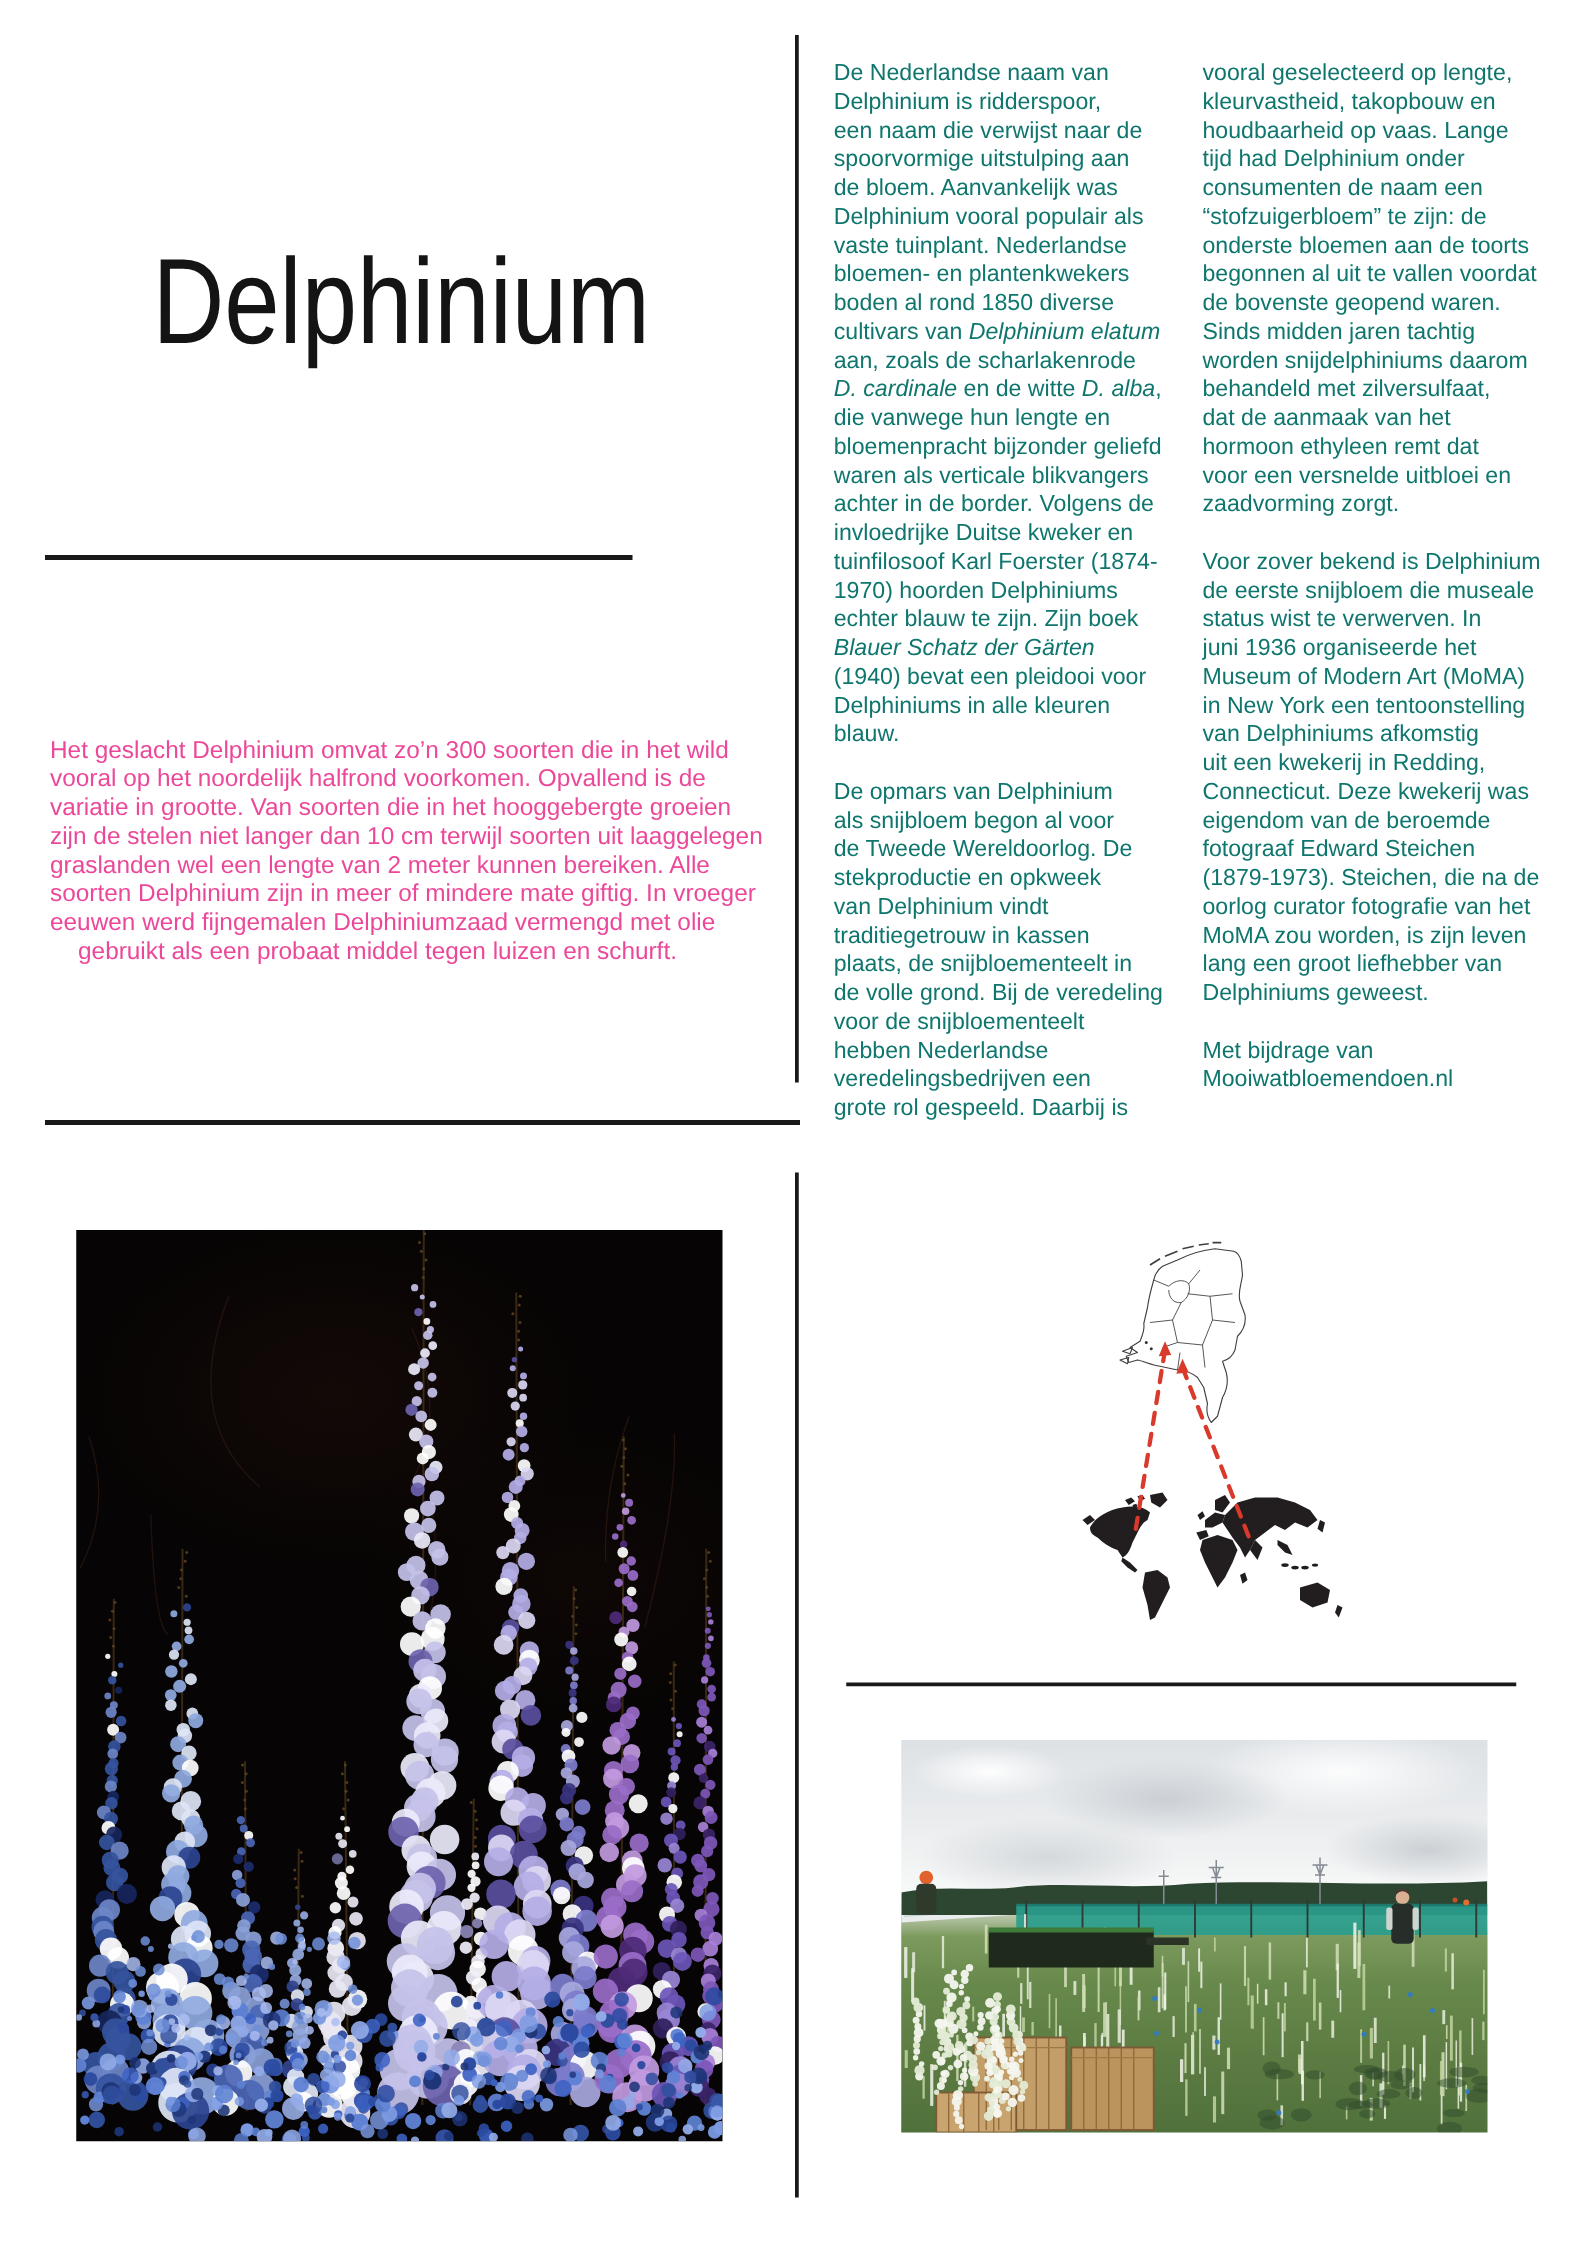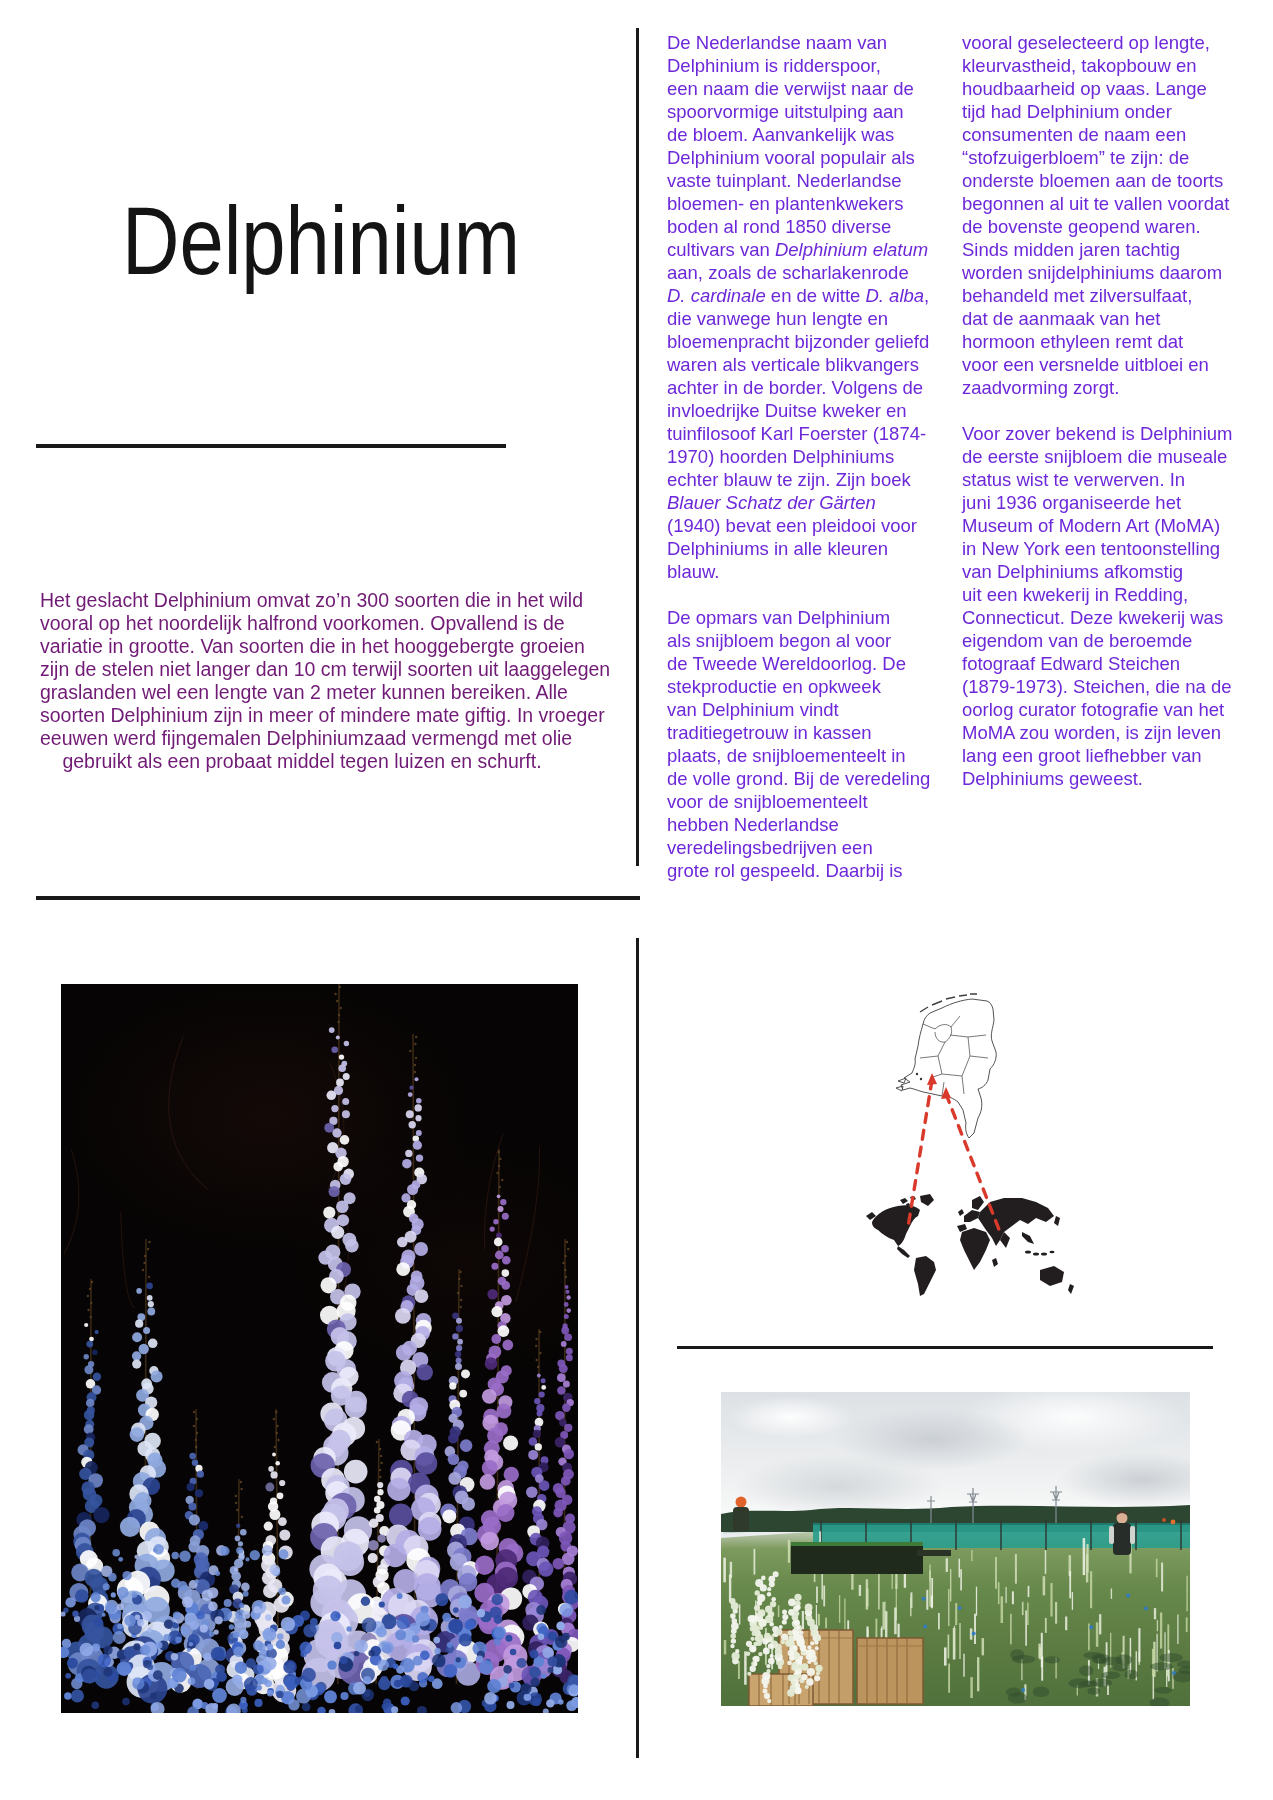--- a/index.html
+++ b/index.html
@@ -14,23 +14,23 @@
   }
   .rule{position:absolute;background:#191919;}
   .rule-title{left:36px;top:444px;width:470px;height:4px;}
   .rule-intro{left:36px;top:896px;width:604px;height:4px;}
   .rule-right{left:677px;top:1346px;width:536px;height:3px;}
   .vline{position:absolute;background:#191919;width:3px;}
   .vline-top{left:636px;top:28px;height:838px;}
   .vline-bottom{left:636px;top:938px;height:820px;}
   .intro{
     position:absolute;left:40px;top:589px;width:524px;
-    font-size:19.5px;line-height:23px;text-align:center;white-space:nowrap;color:#701a75;
+    font-size:19.5px;line-height:23px;text-align:center;white-space:nowrap;color:#ec4899;
   }
-  .col{position:absolute;top:31px;width:278px;font-size:18.5px;line-height:23px;white-space:nowrap;color:#6d28d9;}
+  .col{position:absolute;top:46px;width:278px;font-size:18.5px;line-height:23px;white-space:nowrap;color:#0f766e;}
   .col p{margin:0 0 23px 0;}
   .col-left{left:667px;}
   .col-right{left:962px;}
   em{}
   .photo-night{
     position:absolute;left:61px;top:984px;width:517px;height:729px;overflow:hidden;
     background:
       radial-gradient(300px 200px at 40% 18%, rgba(74,32,22,.20), rgba(0,0,0,0) 70%),
       radial-gradient(260px 180px at 78% 38%, rgba(62,26,18,.14), rgba(0,0,0,0) 70%),
       #060404;
@@ -67,20 +67,21 @@
   <div class="vline vline-bottom"></div>
 
   <div class="col col-left">
     <p>De Nederlandse naam van<br>Delphinium is ridderspoor,<br>een naam die verwijst naar de<br>spoorvormige uitstulping aan<br>de bloem. Aanvankelijk was<br>Delphinium vooral populair als<br>vaste tuinplant. Nederlandse<br>bloemen- en plantenkwekers<br>boden al rond 1850 diverse<br>cultivars van <em>Delphinium elatum</em><br>aan, zoals de scharlakenrode<br><em>D. cardinale</em> en de witte <em>D. alba</em>,<br>die vanwege hun lengte en<br>bloemenpracht bijzonder geliefd<br>waren als verticale blikvangers<br>achter in de border. Volgens de<br>invloedrijke Duitse kweker en<br>tuinfilosoof Karl Foerster (1874-<br>1970) hoorden Delphiniums<br>echter blauw te zijn. Zijn boek<br><em>Blauer Schatz der Gärten</em><br>(1940) bevat een pleidooi voor<br>Delphiniums in alle kleuren<br>blauw.</p>
     <p>De opmars van Delphinium<br>als snijbloem begon al voor<br>de Tweede Wereldoorlog. De<br>stekproductie en opkweek<br>van Delphinium vindt<br>traditiegetrouw in kassen<br>plaats, de snijbloementeelt in<br>de volle grond. Bij de veredeling<br>voor de snijbloementeelt<br>hebben Nederlandse<br>veredelingsbedrijven een<br>grote rol gespeeld. Daarbij is</p>
   </div>
 
   <div class="col col-right">
     <p>vooral geselecteerd op lengte,<br>kleurvastheid, takopbouw en<br>houdbaarheid op vaas. Lange<br>tijd had Delphinium onder<br>consumenten de naam een<br>“stofzuigerbloem” te zijn: de<br>onderste bloemen aan de toorts<br>begonnen al uit te vallen voordat<br>de bovenste geopend waren.<br>Sinds midden jaren tachtig<br>worden snijdelphiniums daarom<br>behandeld met zilversulfaat,<br>dat de aanmaak van het<br>hormoon ethyleen remt dat<br>voor een versnelde uitbloei en<br>zaadvorming zorgt.</p>
     <p>Voor zover bekend is Delphinium<br>de eerste snijbloem die museale<br>status wist te verwerven. In<br>juni 1936 organiseerde het<br>Museum of Modern Art (MoMA)<br>in New York een tentoonstelling<br>van Delphiniums afkomstig<br>uit een kwekerij in Redding,<br>Connecticut. Deze kwekerij was<br>eigendom van de beroemde<br>fotograaf Edward Steichen<br>(1879-1973). Steichen, die na de<br>oorlog curator fotografie van het<br>MoMA zou worden, is zijn leven<br>lang een groot liefhebber van<br>Delphiniums geweest.</p>
+    <p>Met bijdrage van<br>Mooiwatbloemendoen.nl</p>
   </div>
 
   <div class="photo-night">
     <svg id="night-svg" width="517" height="729" viewBox="0 0 517 729" xmlns="http://www.w3.org/2000/svg">
         <path d="M10.15777960427002,165.4091624428561 q18.833882575311645,55.79833244709221 -7.426561721333566,105.70286606238358" stroke="#3c2016" stroke-width="1.1" fill="none" opacity="0.5"></path>
         <path d="M478.4194628840403,162.7099838632671 q2.4359236110169125,55.42609777088561 -23.57476472555416,155.23901014832734" stroke="#3c2016" stroke-width="1.1" fill="none" opacity="0.5"></path>
         <path d="M442.26137762528913,149.44630127374376 q-20.3689062503953,54.84448720460966 -18.703552125349432,115.86590566945537" stroke="#3c2016" stroke-width="1.1" fill="none" opacity="0.5"></path>
         <path d="M59.659519218681154,227.62227467150532 q2.7528741782311705,90.66723514845 14.221139999209505,96.26662228548277" stroke="#3c2016" stroke-width="1.1" fill="none" opacity="0.5"></path>
         <path d="M268.7245126528314,78.8219048962099 q29.00203294539919,67.87578499311385 -1.6816207355268409,126.00039733387548" stroke="#3c2016" stroke-width="1.1" fill="none" opacity="0.5"></path>
         <path d="M122.06794267150944,52.70988669372624 q-38.15794128838831,99.61057454329476 24.92634915510488,152.86699979699543" stroke="#3c2016" stroke-width="1.1" fill="none" opacity="0.5"></path>

